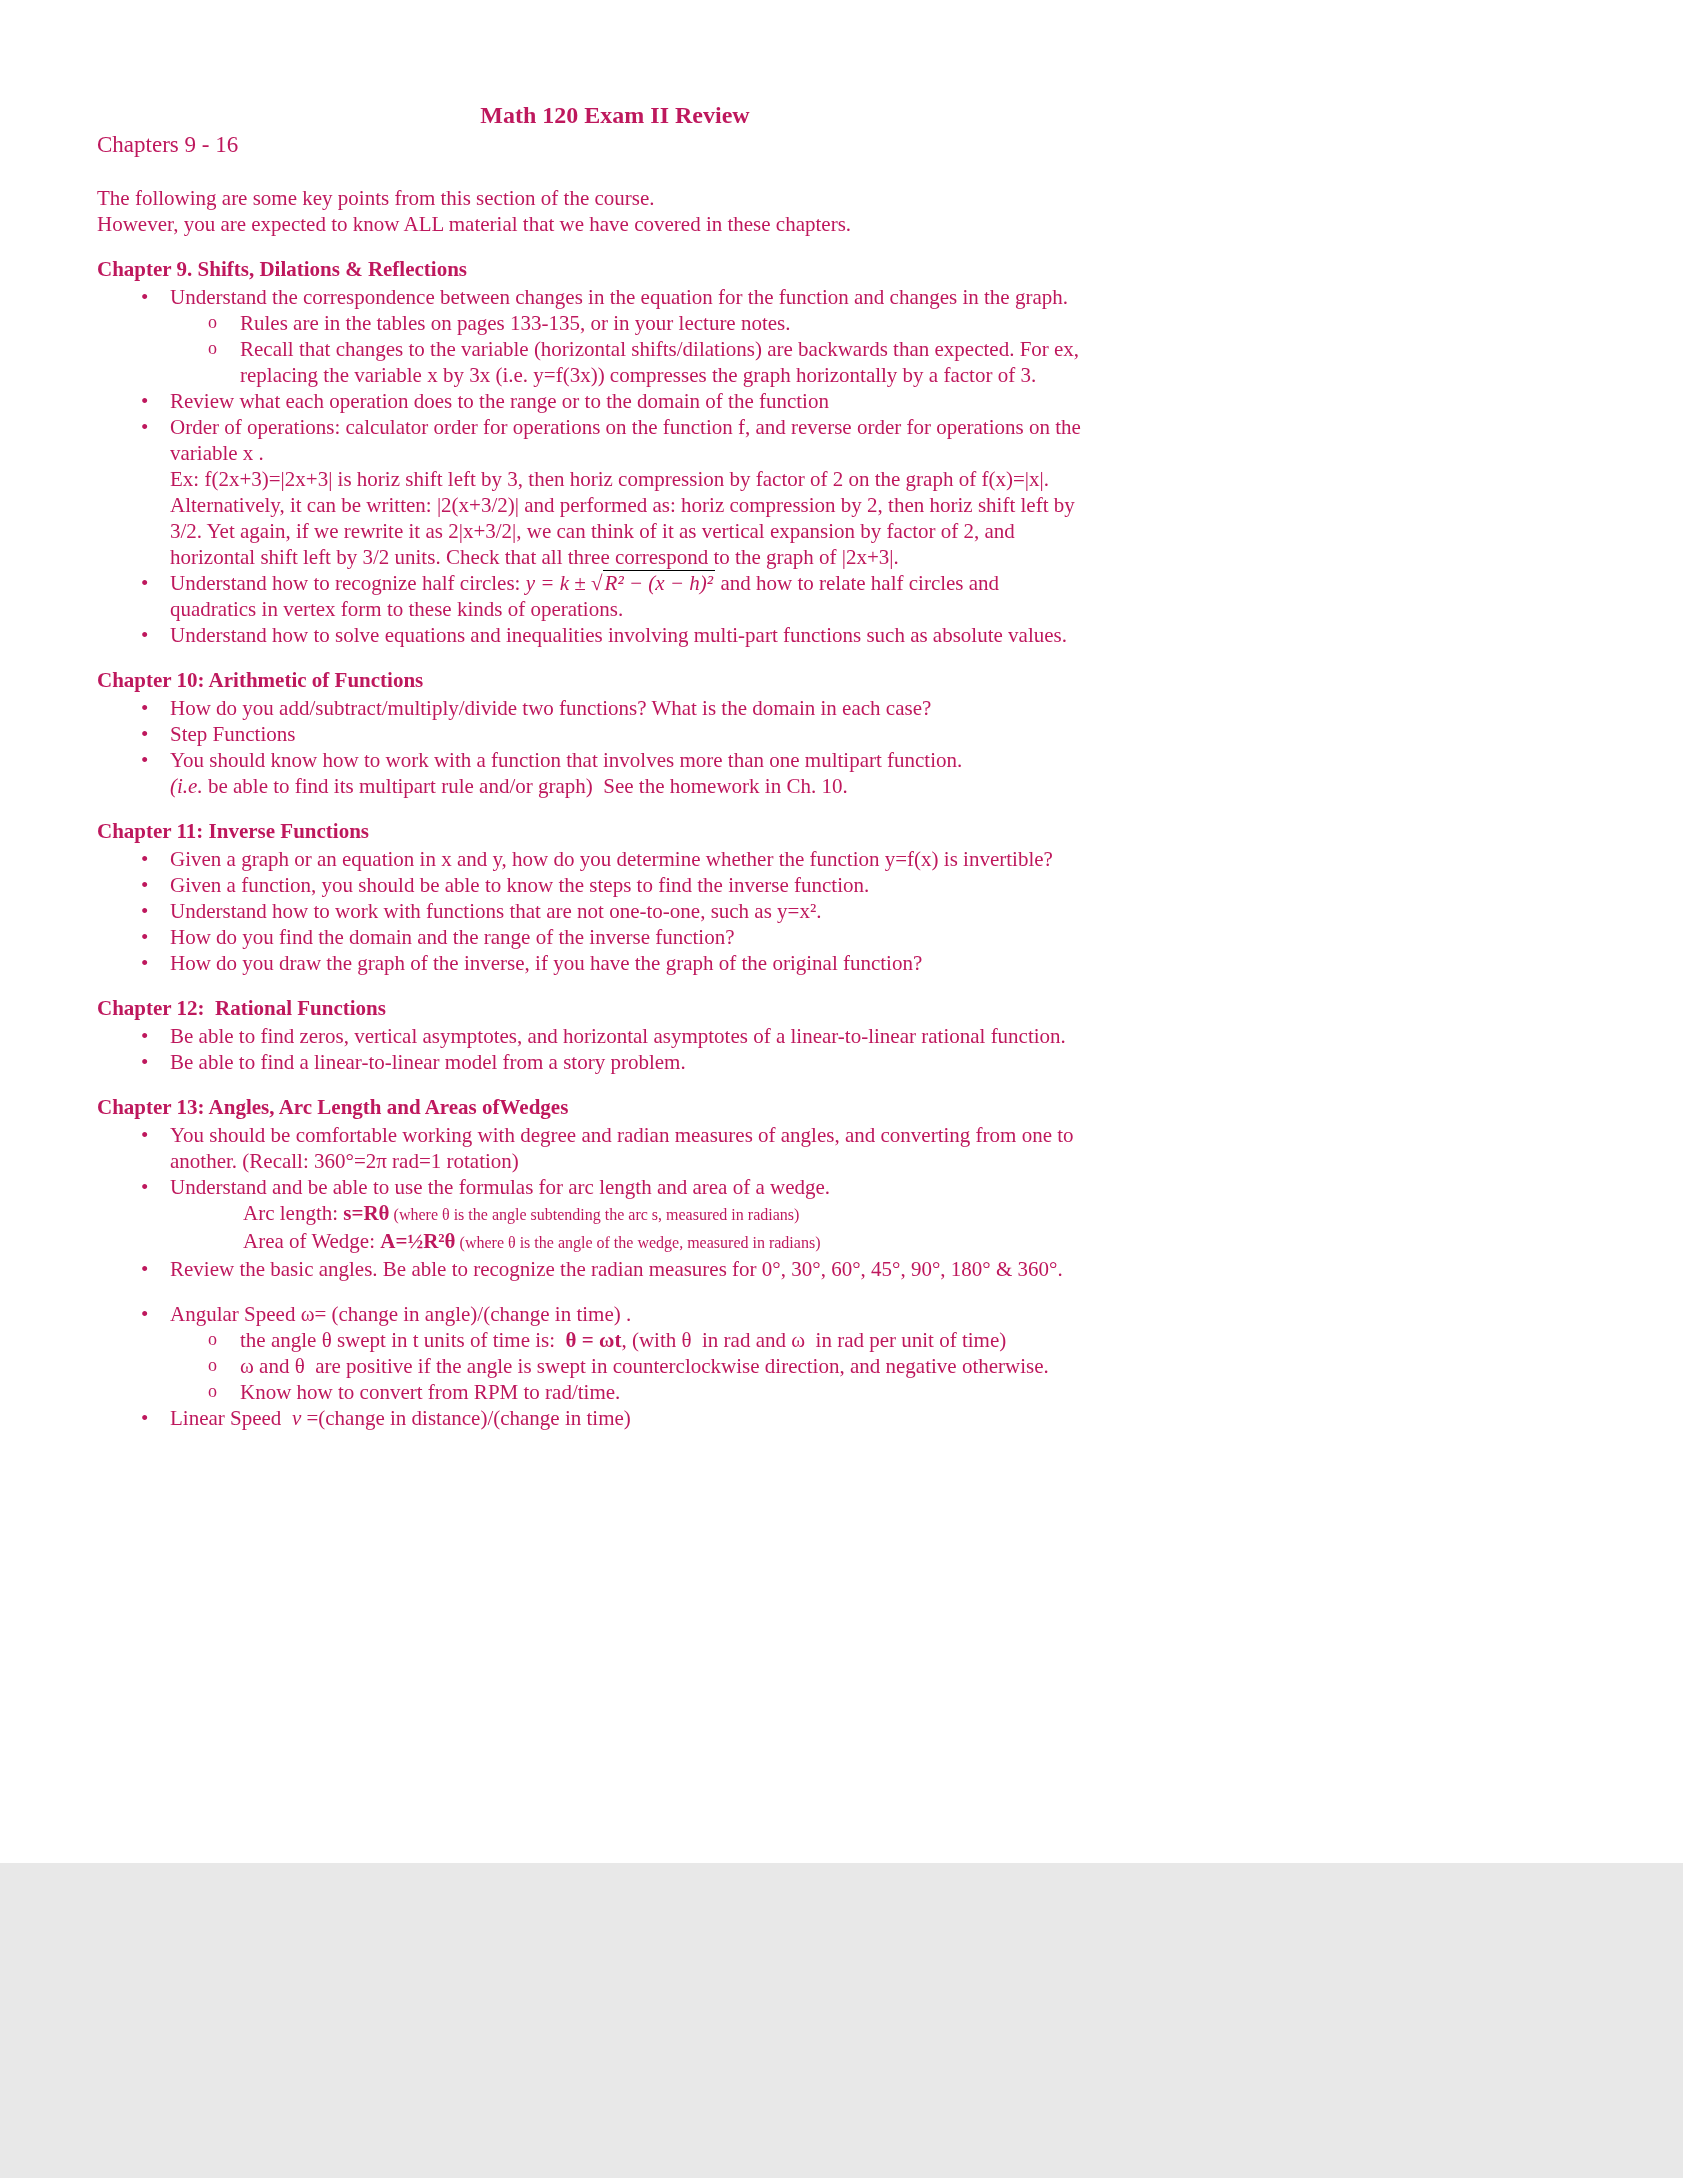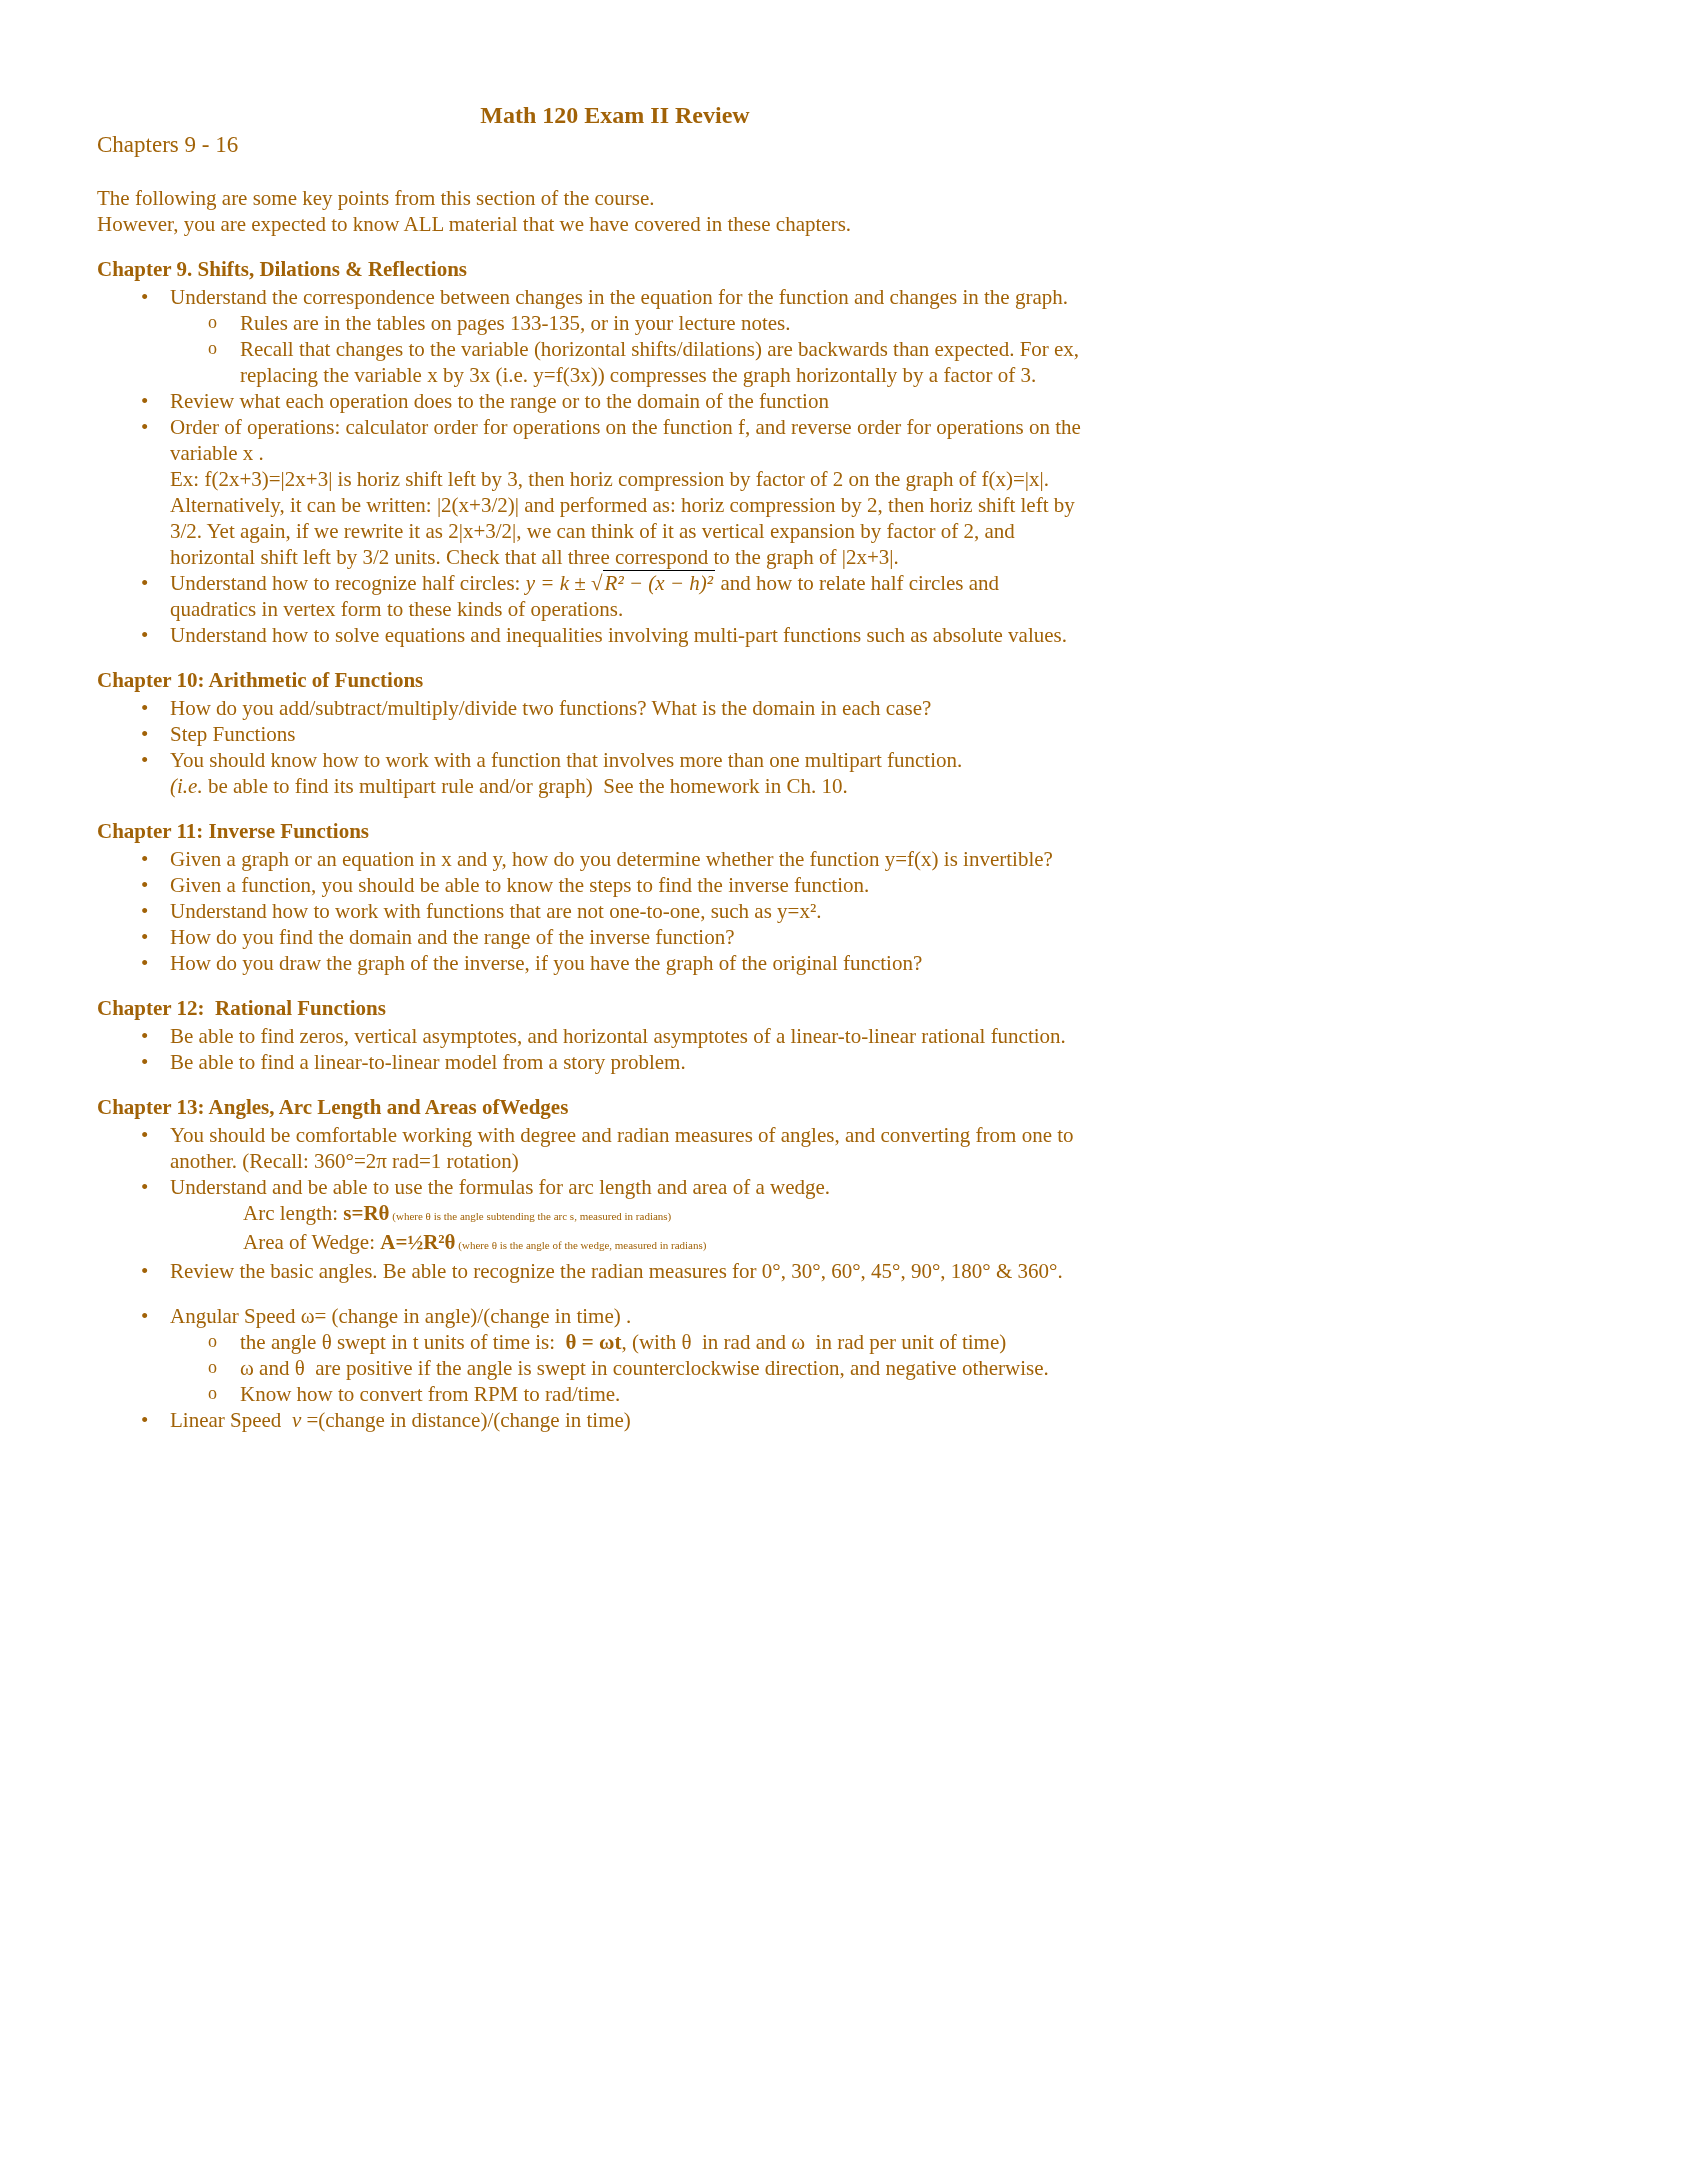--- a/index.html
+++ b/index.html
@@ -1,37 +1,37 @@
 <!DOCTYPE html>
 <html><head>
 <meta charset="utf-8">
 <style>
   html,body { margin:0; padding:0; background:#e8e8e8; }
   .page {
-    position:relative; width:1683px; height:2178px; background:#ffffff;
+    position:relative; width:1683px; height:1863px; background:#ffffff;
     overflow:hidden; font-family:"Liberation Serif", serif;
-    font-size:21px; color:#a16207;
+    font-size:21px; color:#be185d;
   }
   .content { position:absolute; left:97px; top:100px; width:1036px; }
   .l { position:relative; line-height:26px; min-height:26px; white-space:pre; }
   .title { text-align:center; font-weight:bold; font-size:24px; line-height:30px; white-space:pre; }
   .subtitle { text-align:left; font-size:23px; line-height:30px; white-space:pre; }
   .intro { margin-top:25px; }
   .chapter { margin-top:19px; }
   .heading { font-weight:bold; margin-bottom:2px; }
   .ind1 { padding-left:73px; }
   .ind2 { padding-left:143px; }
   .indf { padding-left:146px; }
   .mk1 { position:absolute; left:44px; top:0; font-size:21px; }
   .mk2 { position:absolute; left:111px; top:-1px; font-size:18px; }
   .math { font-style:italic; }
   .radbody { border-top:1.6px solid #000; padding:0 2px;text-align:center; }
   .bf { font-weight:bold; }
   .it { font-style:italic; }
-  .note { font-size:11px; }
+  .note { font-size:16px; }
 </style>
 </head>
 <body>
 
 <div class="page">
   <div class="content">
 
     <div class="title">Math 120 Exam II Review</div>
     <div class="subtitle">Chapters 9 - 16</div>
 

